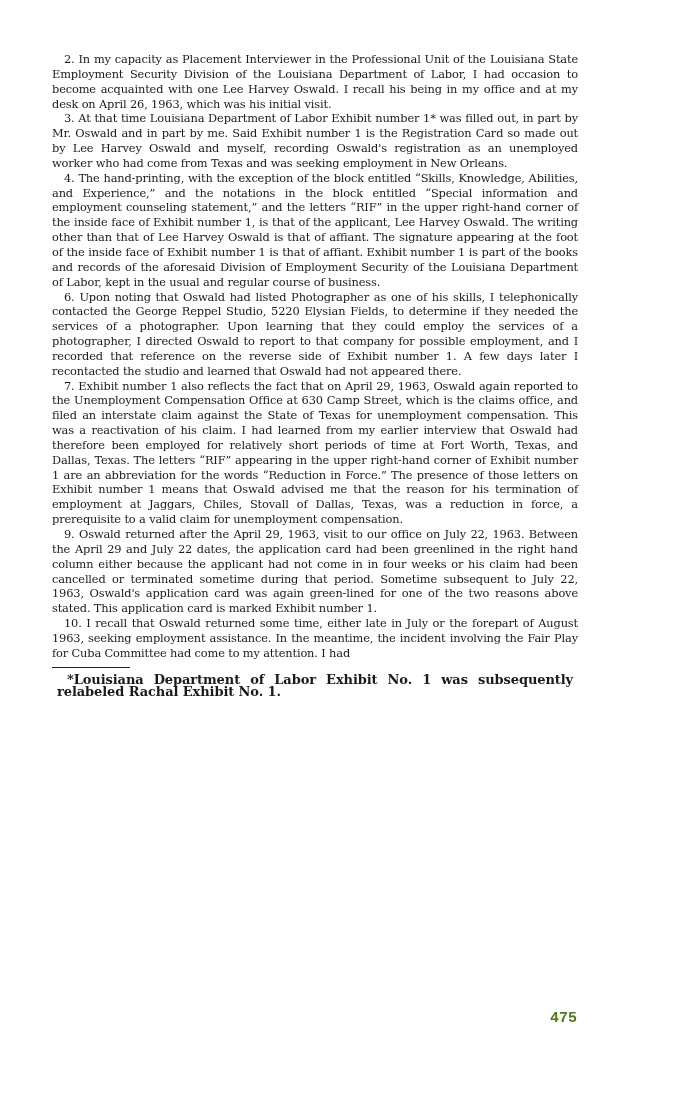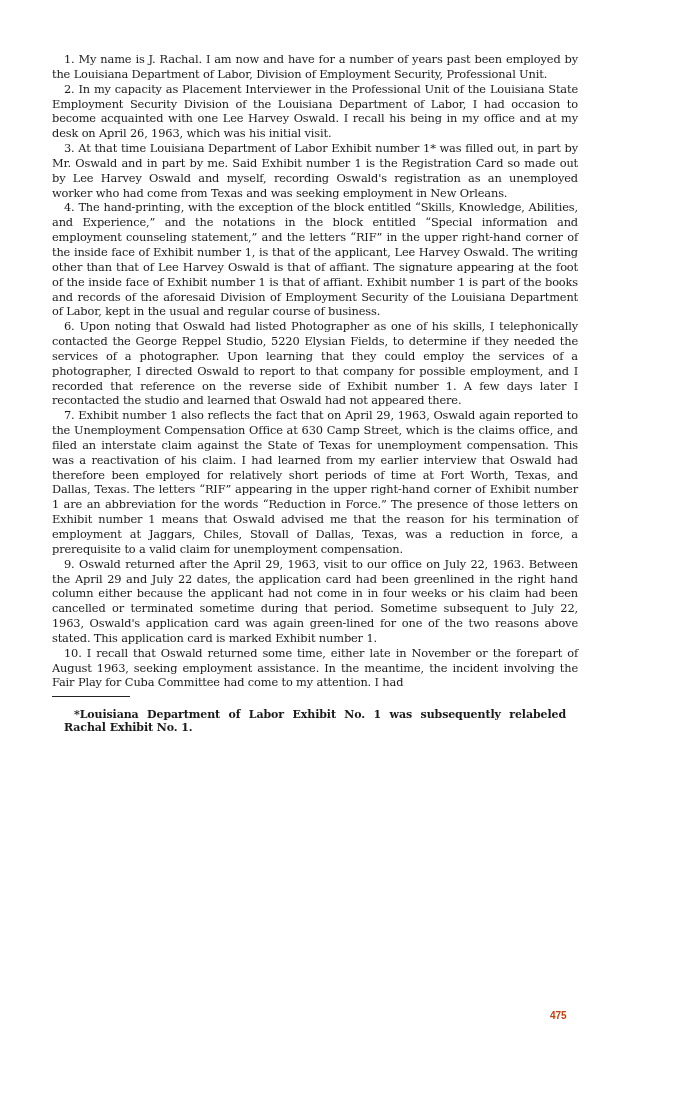--- a/index.html
+++ b/index.html
@@ -21,47 +21,46 @@
     text-indent: 12px;
     hyphens: manual;
   }
   .footnote-rule {
     width: 78px;
     height: 0;
     border-top: 1px solid #222;
     margin: 6px 0 6px 0;
   }
   .footnote {
-    margin: 12px;
-    font-size: 11px;
+    margin: 5px;
+    font-size: 13px;
     line-height: 12.5px;
     text-align: justify;
     text-indent: 10px;
     font-weight: bold;
     letter-spacing: -0.1px;
   }
   .page-number {
     position: absolute;
     left: 550px;
     top: 1010px;
-    font-family: Liberation Sans, sans-serif;
+    font-family: Liberation Mono, monospace;
     font-weight: bold;
-    font-size: 10px;
-    color: #c2410c;
+    font-size: 15px;
+    color: #4d7c0f;
   }
 </style>
 </head>
 <body>
 
 <div class="page">
-  <p class="para">1. My name is J. Rachal.  I am now and have for a number of years past been employed by the Louisiana Department of Labor, Division of Employment Security, Professional Unit.</p>
   <p class="para">2. In my capacity as Placement Interviewer in the Professional Unit of the Louisiana State Employment Security Division of the Louisiana Department of Labor, I had occasion to become acquainted with one Lee Harvey Oswald.   I re­call his being in my office and at my desk on April 26, 1963, which was his initial visit.</p>
   <p class="para">3. At that time Louisiana Department of Labor Exhibit number 1* was filled out, in part by Mr. Oswald and in part by me.  Said Exhibit number 1 is the Registration Card so made out by Lee Harvey Oswald and myself, recording Oswald's registration as an unemployed worker who had come from Texas and was seeking employment in New Orleans.</p>
   <p class="para">4. The hand-printing, with the exception of the block entitled “Skills, Knowl­edge, Abilities, and Experience,” and the notations in the block entitled “Spe­cial information and employment counseling statement,” and the letters “RIF” in the upper right-hand corner of the inside face of Exhibit number 1, is that of the applicant, Lee Harvey Oswald.  The writing other than that of Lee Harvey Oswald is that of affiant.  The signature appearing at the foot of the inside face of Exhibit number 1 is that of affiant.  Exhibit number 1 is part of the books and records of the aforesaid Division of Employment Security of the Louisiana Department of Labor, kept in the usual and regular course of business.</p>
   <p class="para">6. Upon noting that Oswald had listed Photographer as one of his skills, I telephonically contacted the George Reppel Studio, 5220 Elysian Fields, to deter­mine if they needed the services of a photographer.  Upon learning that they could employ the services of a photographer, I directed Oswald to report to that company for possible employment, and I recorded that reference on the reverse side of Exhibit number 1.  A few days later I recontacted the studio and learned that Oswald had not appeared there.</p>
   <p class="para">7. Exhibit number 1 also reflects the fact that on April 29, 1963, Oswald again reported to the Unemployment Compensation Office at 630 Camp Street, which is the claims office, and filed an interstate claim against the State of Texas for unemployment compensation.  This was a reactivation of his claim.  I had learned from my earlier interview that Oswald had therefore been employed for relatively short periods of time at Fort Worth, Texas, and Dallas, Texas. The letters “RIF” appearing in the upper right-hand corner of Exhibit number 1 are an abbreviation for the words “Reduction in Force.”  The presence of those letters on Exhibit number 1 means that Oswald advised me that the reason for his termination of employment at Jaggars, Chiles, Stovall of Dallas, Texas, was a reduction in force, a prerequisite to a valid claim for unemployment compensation.</p>
   <p class="para">9. Oswald returned after the April 29, 1963, visit to our office on July 22, 1963. Between the April 29 and July 22 dates, the application card had been green­lined in the right hand column either because the applicant had not come in in four weeks or his claim had been cancelled or terminated sometime during that period.  Sometime subsequent to July 22, 1963, Oswald's application card was again green-lined for one of the two reasons above stated.  This application card is marked Exhibit number 1.</p>
-  <p class="para">10. I recall that Oswald returned some time, either late in November or the forepart of August 1963, seeking employment assistance.  In the meantime, the incident involving the Fair Play for Cuba Committee had come to my attention.  I had</p>
+  <p class="para">10. I recall that Oswald returned some time, either late in July or the forepart of August 1963, seeking employment assistance.  In the meantime, the incident involving the Fair Play for Cuba Committee had come to my attention.  I had</p>
   <div class="footnote-rule"></div>
   <p class="footnote">*Louisiana Department of Labor Exhibit No. 1 was subsequently relabeled Rachal Exhibit No. 1.</p>
 </div>
 
 <div class="page-number">475</div>
 
 </body></html>

